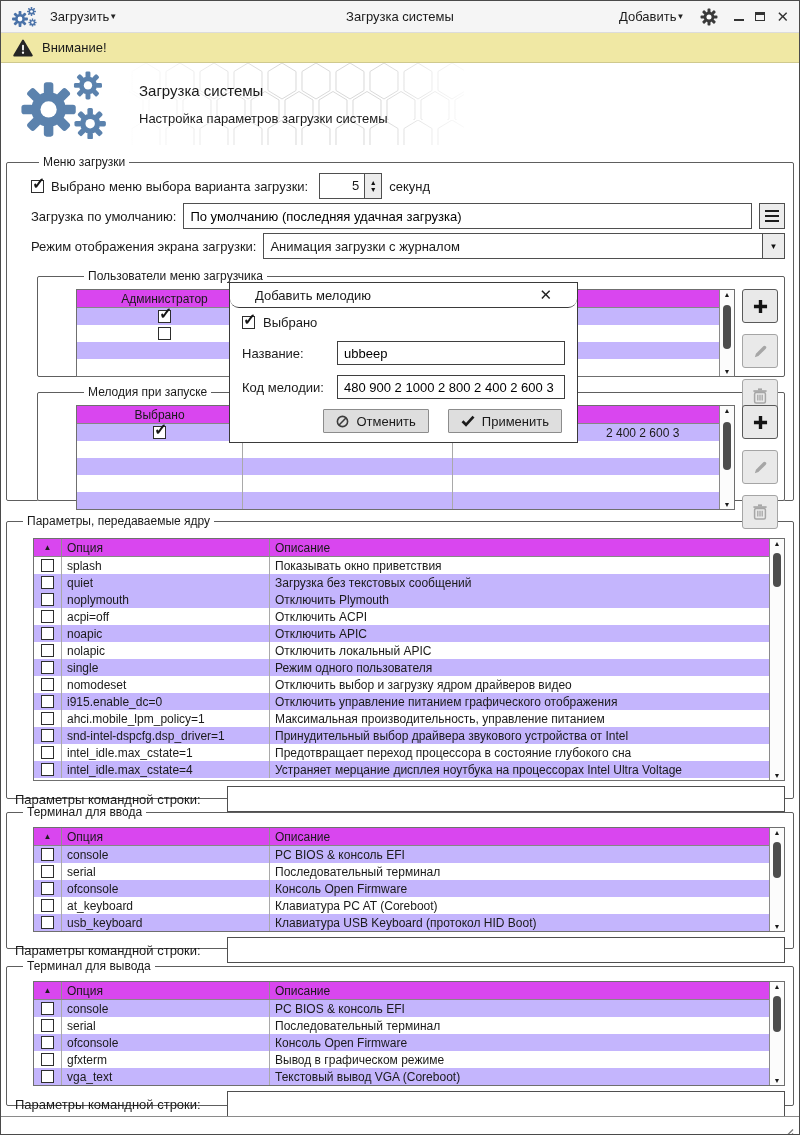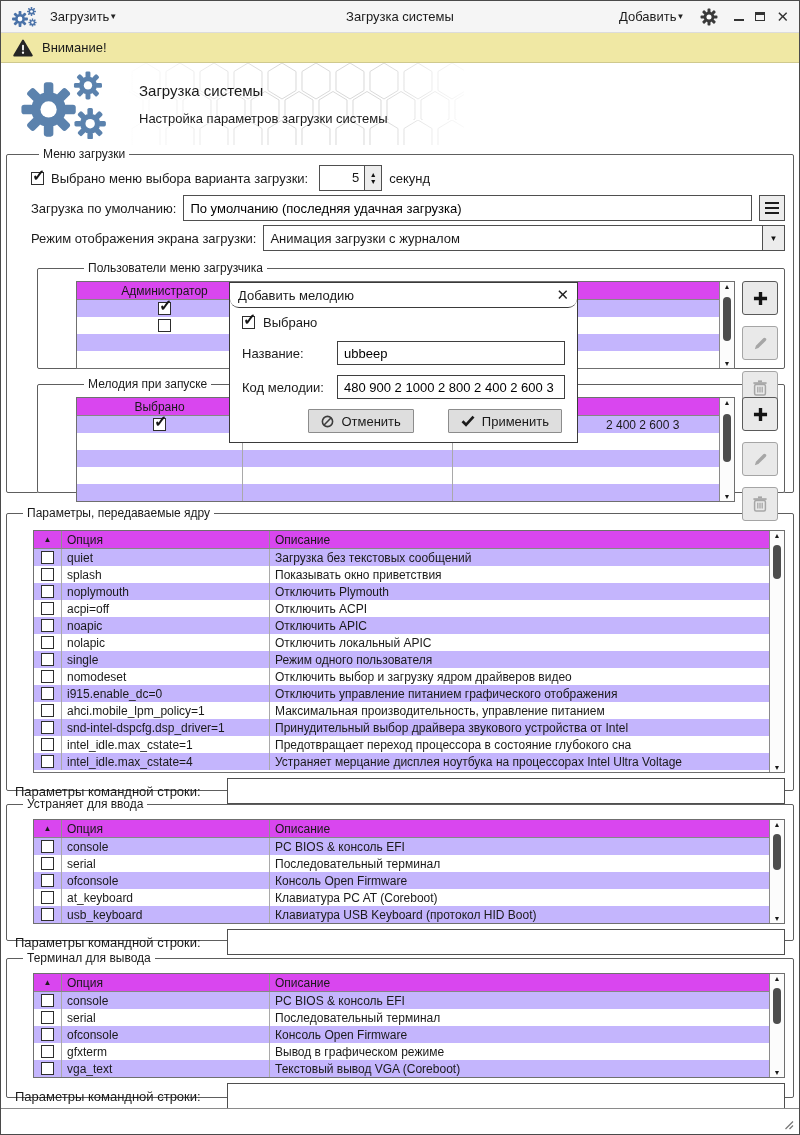--- a/index.html
+++ b/index.html
@@ -94,28 +94,28 @@
   .sq-btn.enabled { border-color:#5a5a5a; }
 
   .cmdline { display:flex; align-items:center; margin-top:5px; font-size:13px; }
   .cmdline .lbl { width:212px; flex:none; }
   .cmdline input { flex:1; }
 
   
   .dialog { position:absolute; left:228px; top:281px; width:349px; height:161px;
     background:#fff; border:1px solid #3a3a3a; z-index:20; }
   .dlg-title { height:25px; border-bottom:1px solid #3a3a3a; display:flex; align-items:center;
-    padding:0 8px; font-size:13px;border-radius:9px; }
+    padding:0 25px; font-size:13px;border-radius:9px; }
   .dlg-close { margin-left:auto; font-size:15px; color:#222; }
   .dlg-body { padding:7px 12px 0 12px; }
   .dlg-row { display:flex; align-items:center; margin-bottom:10px; font-size:13px; }
   .dlg-row .dlbl { width:95px; flex:none; }
   .dlg-row input { height:24px; border:1px solid #3f3f3f; flex:1; font-size:13px; padding:0 6px;
     font-family:"Liberation Sans",sans-serif; }
-  .dlg-btns { display:flex; justify-content:flex-end; gap:34px; margin-top:2px; padding-right:3px; }
+  .dlg-btns { display:flex; justify-content:flex-end; gap:19px; margin-top:2px; padding-right:3px; }
   .dlg-btn { height:24px; padding:0 12px; border:1px solid #8c8c8c; background:#dedede;
     display:flex; align-items:center; gap:7px; font-size:13px; border-radius:1px; }
 
   
   .statusbar { border-top:1px solid #8a8a8a; height:28px; margin-top:10px; position:relative; }
   .grip { position:absolute; right:5px; bottom:6px; }
 </style>
 </head>
 <body>
 
@@ -202,21 +202,21 @@
       <use href="#gear" transform="translate(31.5,7.5) scale(0.66)"></use>
       <use href="#gear" transform="translate(32.5,25) scale(0.74)"></use>
     </svg>
   </span>
   <div class="titles">
     <div class="hdr-title">Загрузка системы</div>
     <div class="hdr-sub">Настройка параметров загрузки системы</div>
   </div>
 </div>
 
-<fieldset style="height:346px; margin-top:2px;padding-left:24px;">
+<fieldset style="height:346px; margin-top:10px;padding-left:24px;">
   <legend>Меню загрузки</legend>
 
   <div class="form-row" style="margin-top:2px;">
     <span class="cb checked"></span>
     <span>Выбрано меню выбора варианта загрузки:</span>
     <span class="spin" style="margin-left:4px;">
       <span class="spin-val">5</span>
       <span class="spin-btns">
           <span>▲</span>
           <span>▼</span>
@@ -378,33 +378,33 @@
   <legend>Параметры, передаваемые ядру</legend>
   <div class="tbl" style="height:243px; margin-left:18px;">
     <div class="thead">
       <div class="th" style="width:28px; justify-content:center;">
           <span class="sort">▲</span>
         </div>
       <div class="th" style="width:208px;">Опция</div>
       <div class="th last" style="flex:1;">Описание</div>
     </div>
     <div>
+        <div class="tr">
+          <div class="td" style="width: 28px; justify-content: center;">
+            <span class="cb"></span>
+          </div>
+          <div class="td" style="width: 208px;">splash</div>
+          <div class="td last" style="flex: 1 1 0%; padding-right: 18px;">Показывать окно приветствия</div>
+        </div>
         <div class="tr odd">
           <div class="td" style="width: 28px; justify-content: center;">
             <span class="cb"></span>
           </div>
           <div class="td" style="width: 208px;">quiet</div>
           <div class="td last" style="flex: 1 1 0%; padding-right: 18px;">Загрузка без текстовых сообщений</div>
-        </div>
-        <div class="tr">
-          <div class="td" style="width: 28px; justify-content: center;">
-            <span class="cb"></span>
-          </div>
-          <div class="td" style="width: 208px;">splash</div>
-          <div class="td last" style="flex: 1 1 0%; padding-right: 18px;">Показывать окно приветствия</div>
         </div>
         <div class="tr odd">
           <div class="td" style="width: 28px; justify-content: center;">
             <span class="cb"></span>
           </div>
           <div class="td" style="width: 208px;">noplymouth</div>
           <div class="td last" style="flex: 1 1 0%; padding-right: 18px;">Отключить Plymouth</div>
         </div>
         <div class="tr">
           <div class="td" style="width: 28px; justify-content: center;">
@@ -483,21 +483,21 @@
       <span class="sb-down">▼</span>
     </div>
   </div>
   <div class="cmdline">
     <span class="lbl">Параметры командной строки:</span>
     <input class="text-input" value="" style="">
   </div>
 </fieldset>
 
 <fieldset style="height:144px; margin-top:6px; padding-top:8px;">
-  <legend>Устраняет для ввода</legend>
+  <legend>Терминал для ввода</legend>
   <div class="tbl" style="height:105px; margin-left:18px;">
     <div class="thead">
       <div class="th" style="width:28px; justify-content:center;">
           <span class="sort">▲</span>
         </div>
       <div class="th" style="width:208px;">Опция</div>
       <div class="th last" style="flex:1;">Описание</div>
     </div>
     <div>
         <div class="tr odd">

